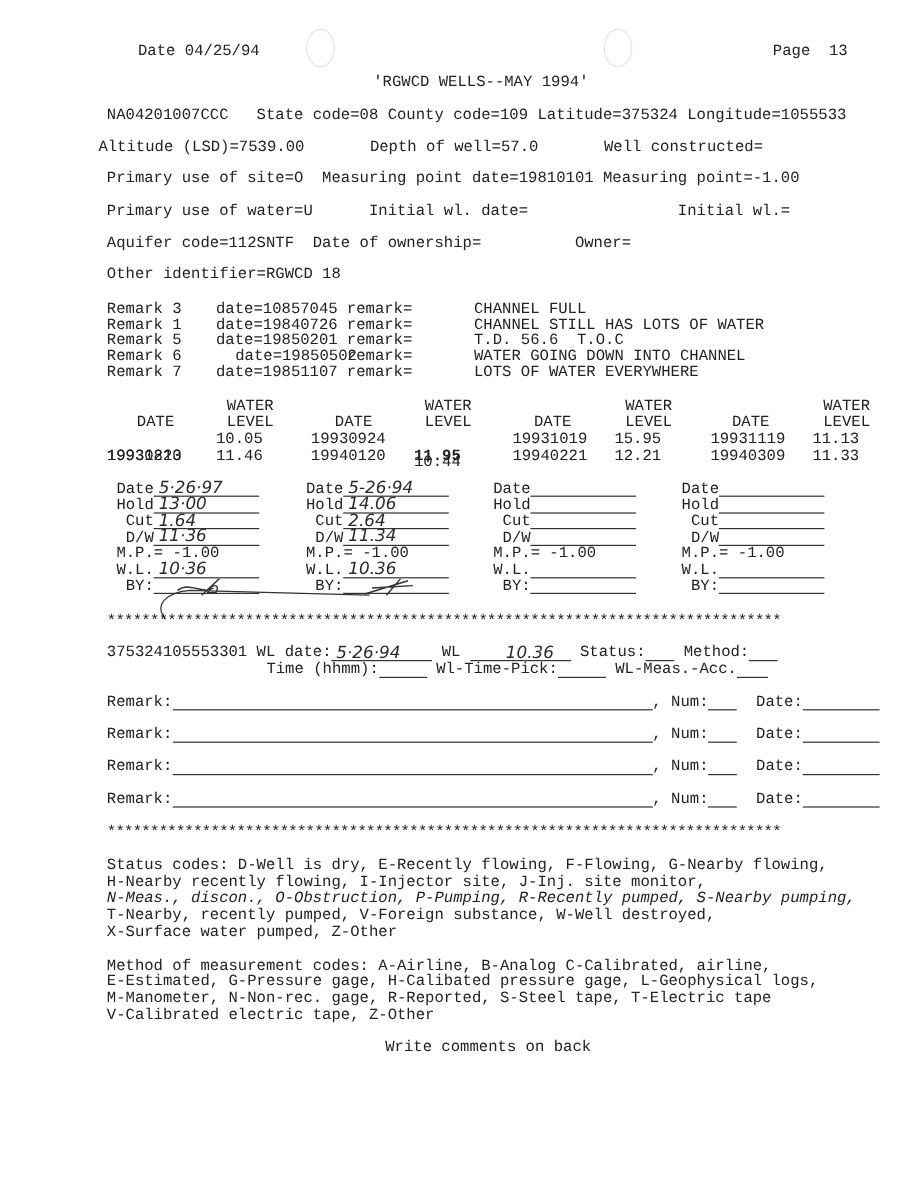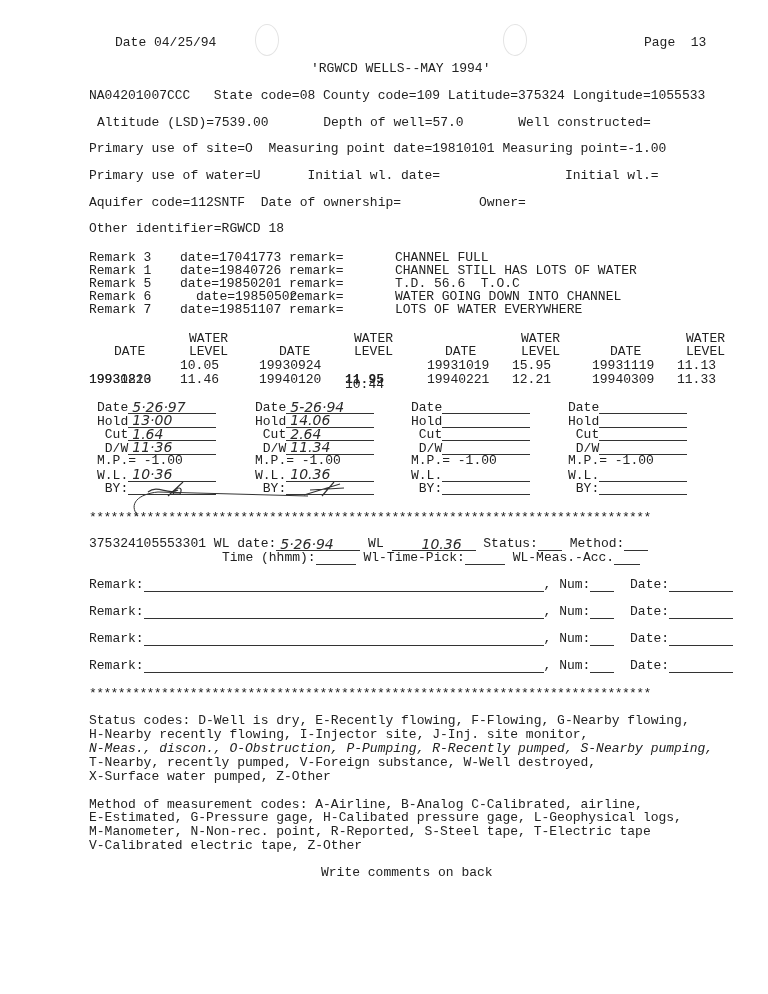--- a/index.html
+++ b/index.html
@@ -20,29 +20,29 @@
 <body>
 
 <div class="holepunch" style="left:255px;top:24px;"></div>
 <div class="holepunch" style="left:503px;top:24px;"></div>
 
 <div class="abs t" style="left:115px;top:36px;">Date 04/25/94</div>
 <div class="abs t" style="left:644px;top:36px;">Page  13</div>
 <div class="abs t" style="left:311px;top:62px;">'RGWCD WELLS--MAY 1994'</div>
 
 <div class="abs t" style="left:89px;top:89px;">NA04201007CCC   State code=08 County code=109 Latitude=375324 Longitude=1055533</div>
-<div class="abs t" style="left:97px;top:116px;">Altitude (LSD)=7539.00       Depth of well=57.0       Well constructed=</div>
+<div class="abs t" style="left:82px;top:116px;">Altitude (LSD)=7539.00       Depth of well=57.0       Well constructed=</div>
 <div class="abs t" style="left:89px;top:142px;">Primary use of site=O  Measuring point date=19810101 Measuring point=-1.00</div>
 <div class="abs t" style="left:89px;top:169px;">Primary use of water=U      Initial wl. date=                Initial wl.=</div>
 <div class="abs t" style="left:89px;top:196px;">Aquifer code=112SNTF  Date of ownership=          Owner=</div>
 <div class="abs t" style="left:89px;top:222px;">Other identifier=RGWCD 18</div>
 
 <div>
   <div class="abs t" style="left:89px;top:251px;">Remark 3</div>
-  <div class="abs t" style="left:180px;top:251px;">date=17041773</div>
+  <div class="abs t" style="left:180px;top:251px;">date=10857045</div>
   <div class="abs t" style="left:289px;top:251px;">remark=</div>
   <div class="abs t" style="left:395px;top:251px;">CHANNEL FULL</div>
 
   <div class="abs t" style="left:89px;top:264px;">Remark 1</div>
   <div class="abs t" style="left:180px;top:264px;">date=19840726</div>
   <div class="abs t" style="left:289px;top:264px;">remark=</div>
   <div class="abs t" style="left:395px;top:264px;">CHANNEL STILL HAS LOTS OF WATER</div>
 
   <div class="abs t" style="left:89px;top:277px;">Remark 5</div>
   <div class="abs t" style="left:180px;top:277px;">date=19850201</div>
@@ -163,17 +163,17 @@
   <div class="abs t" style="left:89px;top:714px;">Status codes: D-Well is dry, E-Recently flowing, F-Flowing, G-Nearby flowing,</div>
   <div class="abs t" style="left:89px;top:728px;">H-Nearby recently flowing, I-Injector site, J-Inj. site monitor,</div>
   <div class="abs t" style="left:89px;top:742px;font-style:italic;">N-Meas., discon., O-Obstruction, P-Pumping, R-Recently pumped, S-Nearby pumping,</div>
   <div class="abs t" style="left:89px;top:756px;">T-Nearby, recently pumped, V-Foreign substance, W-Well destroyed,</div>
   <div class="abs t" style="left:89px;top:770px;">X-Surface water pumped, Z-Other</div>
 </div>
 
 <div>
   <div class="abs t" style="left:89px;top:798px;">Method of measurement codes: A-Airline, B-Analog C-Calibrated, airline,</div>
   <div class="abs t" style="left:89px;top:811px;">E-Estimated, G-Pressure gage, H-Calibated pressure gage, L-Geophysical logs,</div>
-  <div class="abs t" style="left:89px;top:825px;">M-Manometer, N-Non-rec. point, R-Reported, S-Steel tape, T-Electric tape</div>
+  <div class="abs t" style="left:89px;top:825px;">M-Manometer, N-Non-rec. gage, R-Reported, S-Steel tape, T-Electric tape</div>
   <div class="abs t" style="left:89px;top:839px;">V-Calibrated electric tape, Z-Other</div>
 </div>
 
 <div class="abs t" style="left:321px;top:866px;">Write comments on back</div>
 
 </body></html>

